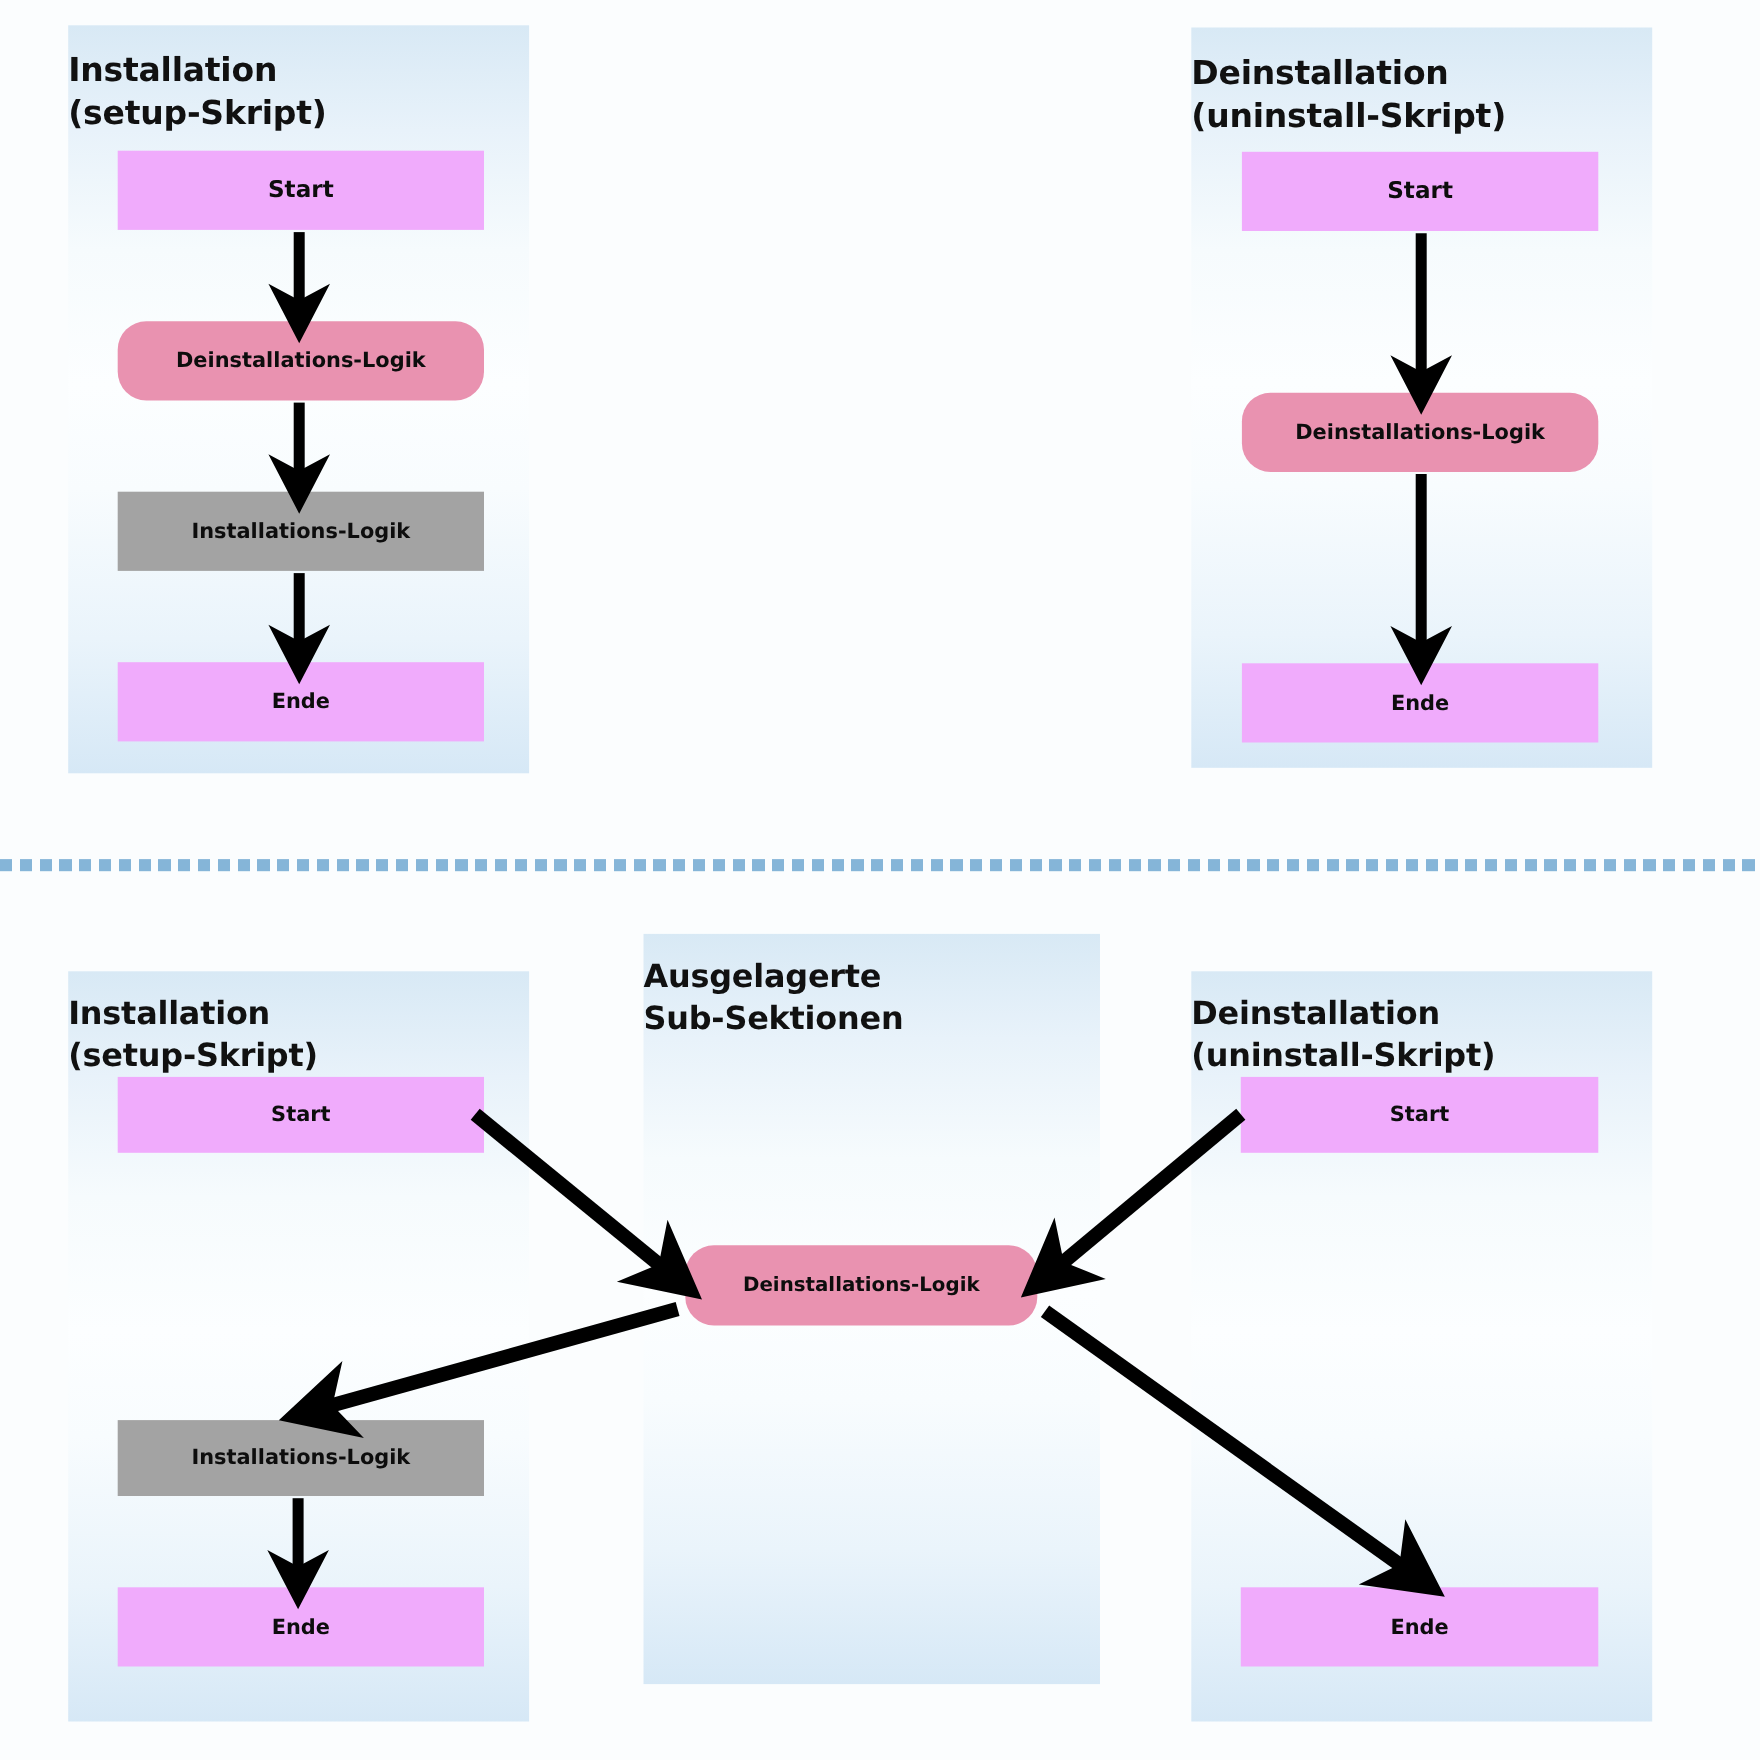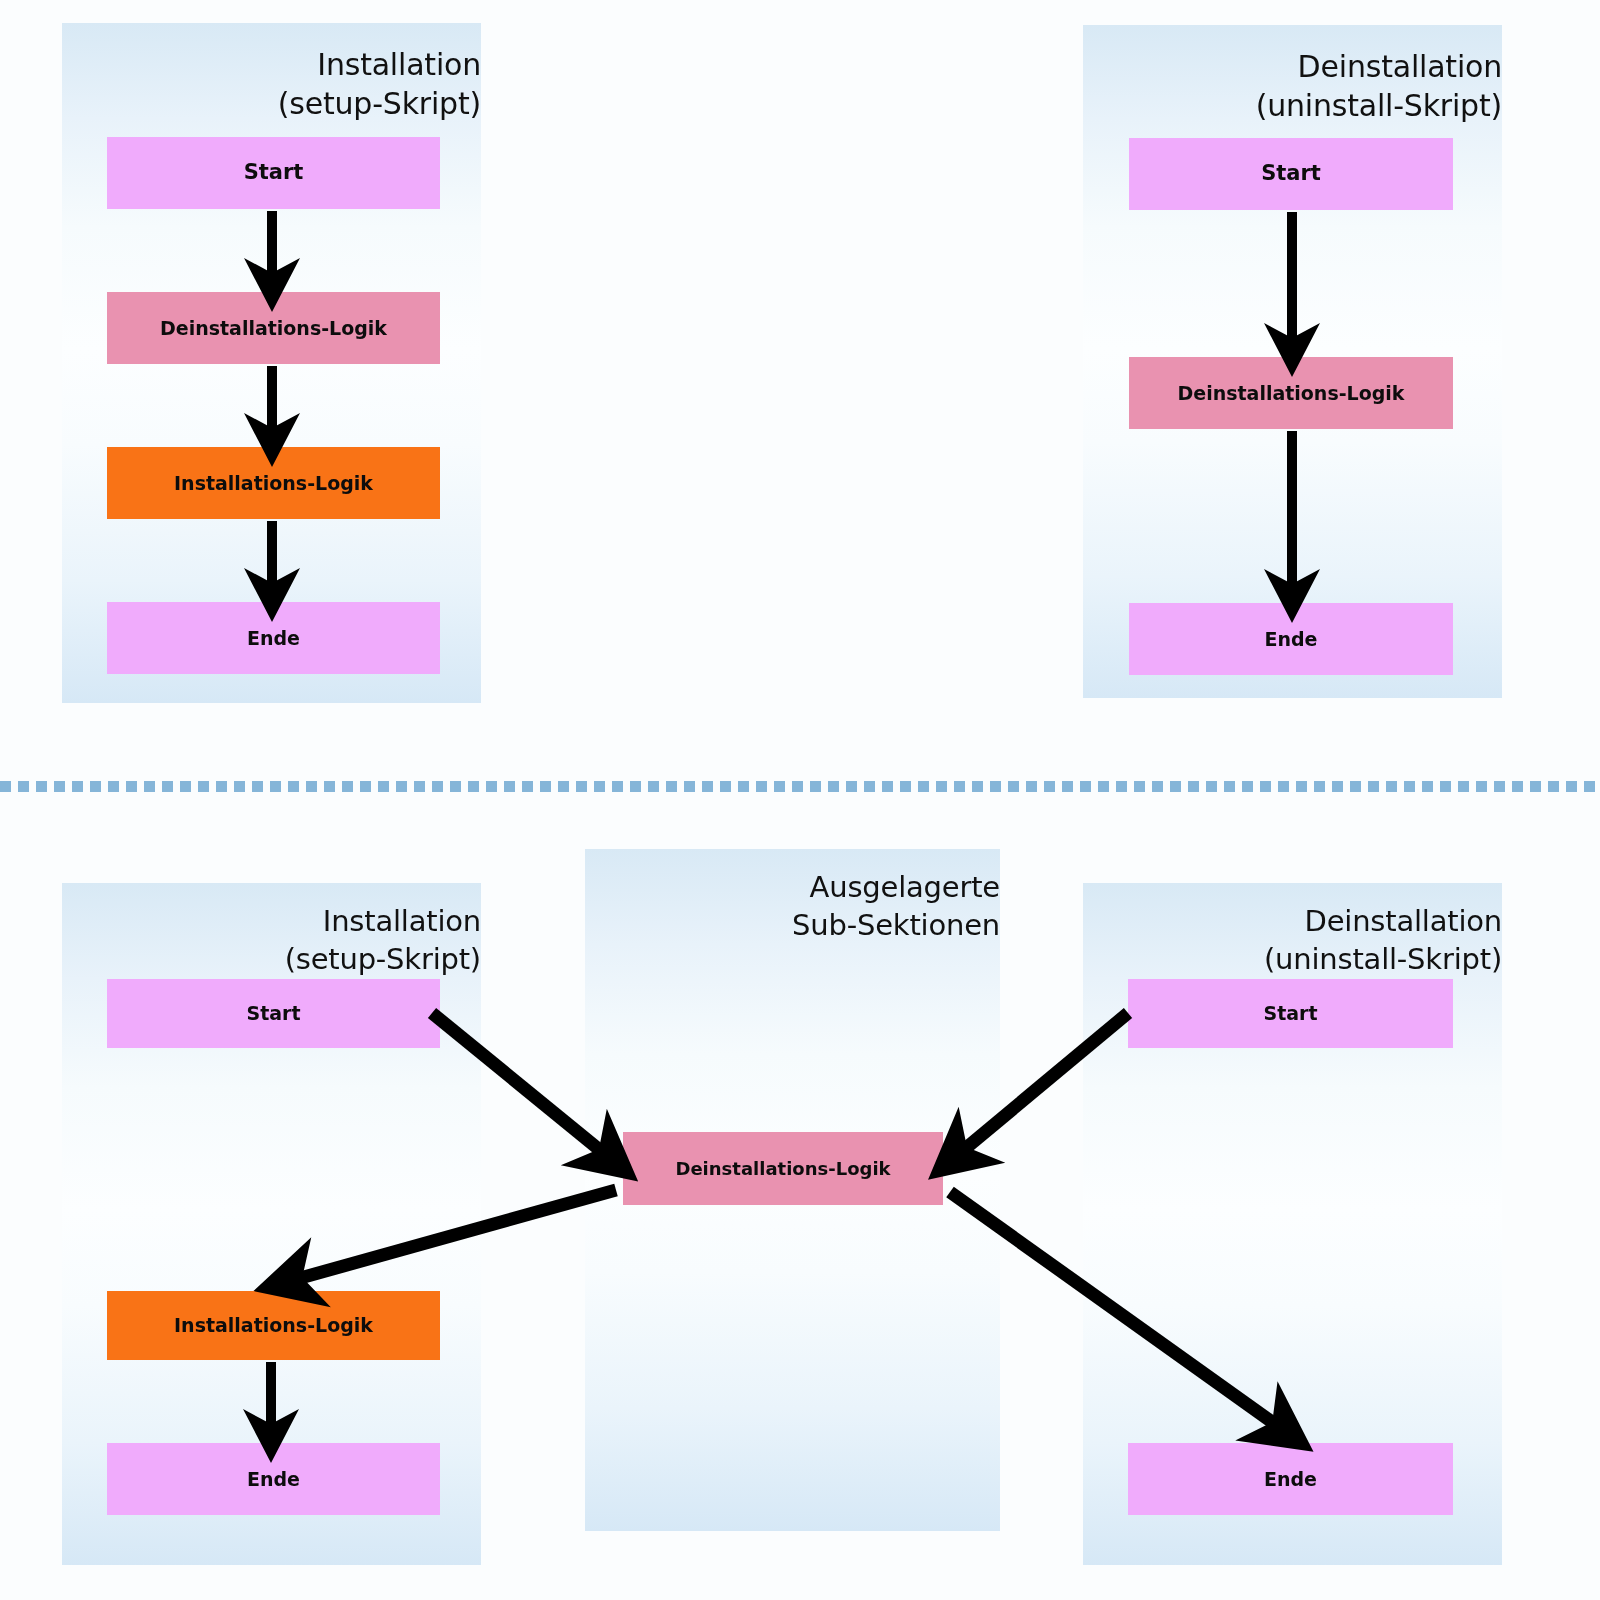--- a/index.html
+++ b/index.html
@@ -32,22 +32,22 @@
         #fcfeff 48%,
         #f8fcfe 62%,
         #eaf4fb 82%,
         #d6e8f6 100%);
   }
 
   .panel-title {
     position: absolute;
     left: 0;
     width: 100%;
-    text-align: right;
-    font-weight: normal;
+    text-align: left;
+    font-weight: bold;
     color: #111111;
     line-height: 1.30;
     white-space: pre-line;
     letter-spacing: -0.2px;
   }
   .title-lg { font-size: 30px; top: 22px; }
   .title-md { font-size: 29px; top: 20px; }
 
   
   .node {
@@ -55,22 +55,22 @@
     display: flex;
     align-items: center;
     justify-content: center;
     font-weight: bold;
     color: #0d0d0d;
     text-align: center;
     box-sizing: border-box;
     line-height: 1.1;
   }
   .node.blue  { background: #f0abfc; }
-  .node.pink  { background: #e992b0; }
-  .node.green { background: #f97316; }
+  .node.pink  { background: #e992b0; border-radius: 26px; }
+  .node.green { background: #a3a3a3; }
 
   .fs-22 { font-size: 21px; }
   .fs-20 { font-size: 19px; }
   .fs-18 { font-size: 18px; }
 
   
   #arrows {
     position: absolute;
     left: 0; top: 0;
     width: 1600px;

